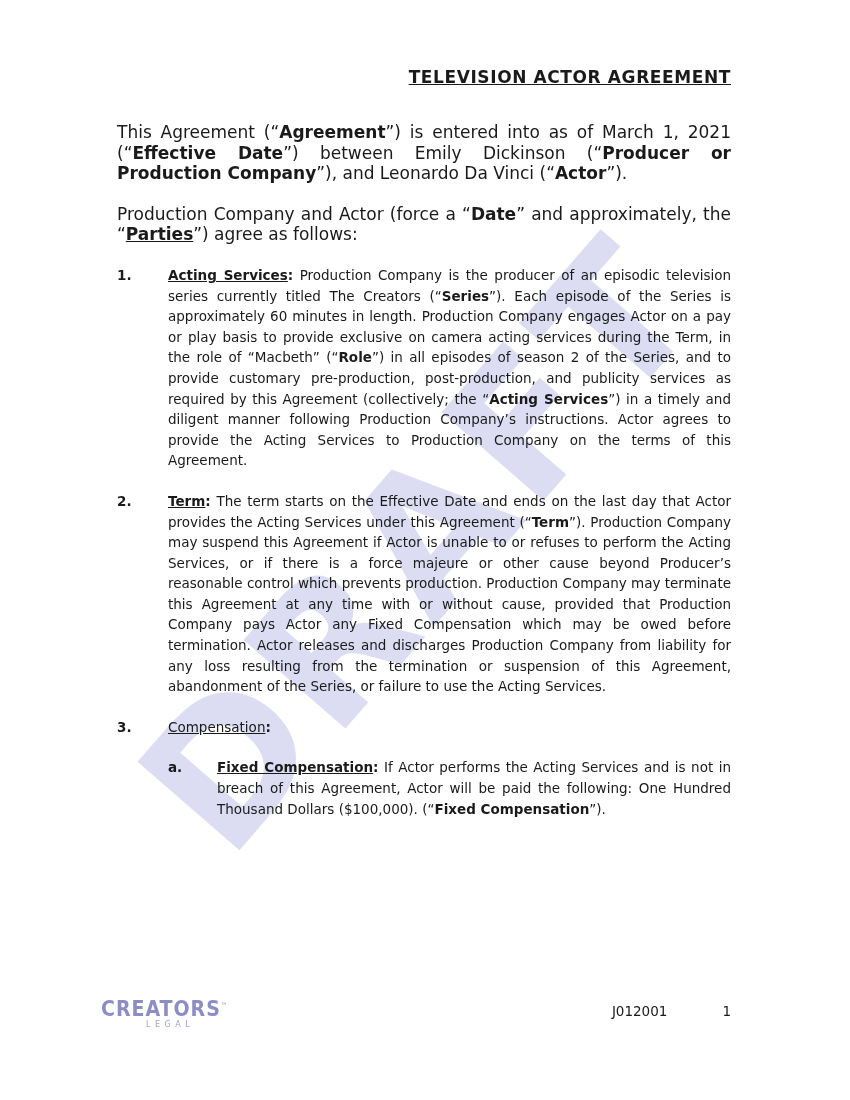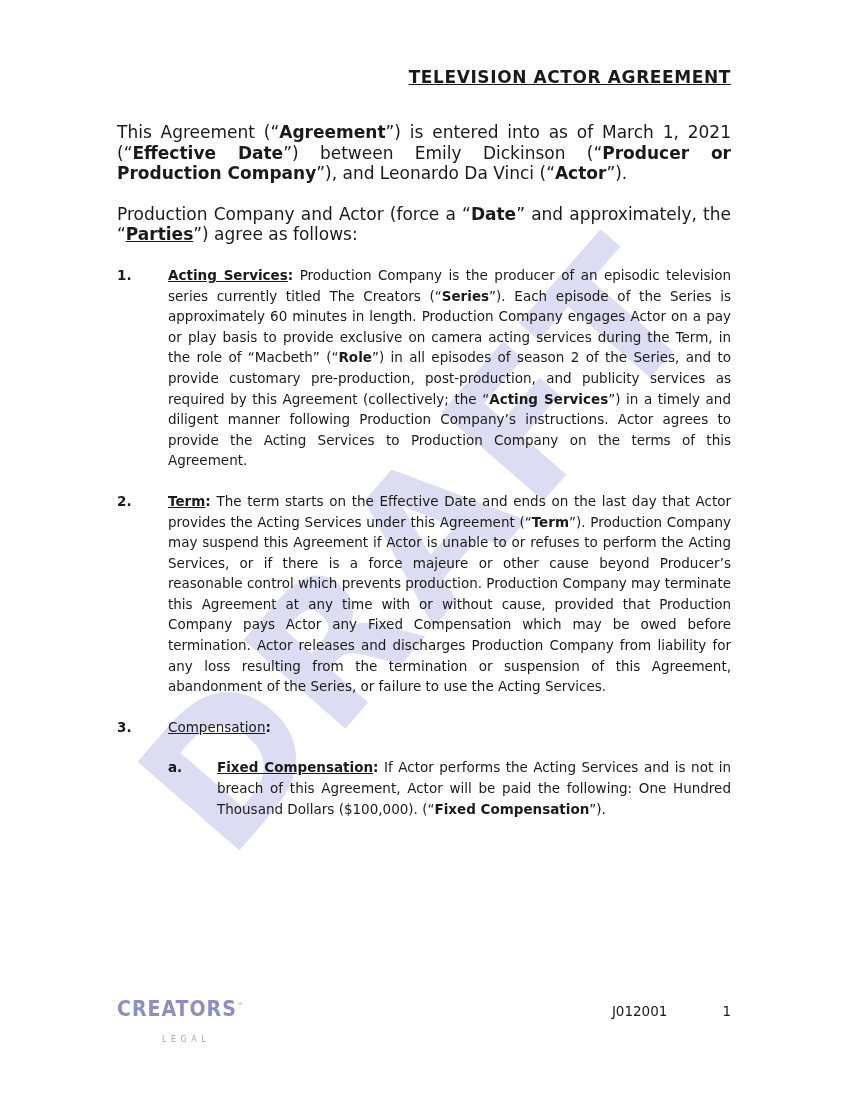--- a/index.html
+++ b/index.html
@@ -64,21 +64,21 @@
     text-align: justify;
   }
   .list-item.sub {
     margin-left: 51px;
   }
   .list-item.sub .num {
     flex: 0 0 49px;
   }
   .footer {
     position: absolute;
-    left: 117px;
+    left: 101px;
     right: 119px;
     top: 995px;
     display: flex;
     align-items: flex-start;
     z-index: 1;
   }
   .logo {
     display: inline-block;
     text-align: center;
   }
@@ -93,21 +93,21 @@
   }
   .logo-main .tm {
     font-size: 7px;
     vertical-align: super;
     font-weight: normal;
   }
   .logo-sub {
     font-size: 8px;
     letter-spacing: 4.5px;
     color: var(--logo-secondary, #a2a2d4);
-    margin-top: 17px;
+    margin-top: 2px;
     padding-left: 4px;
   }
   .footer-right {
     margin-left: auto;
     margin-top: 8px;
     display: flex;
     font-size: 13.5px;
     color: var(--text, #1a1a1a);
     align-items: center;
   }

